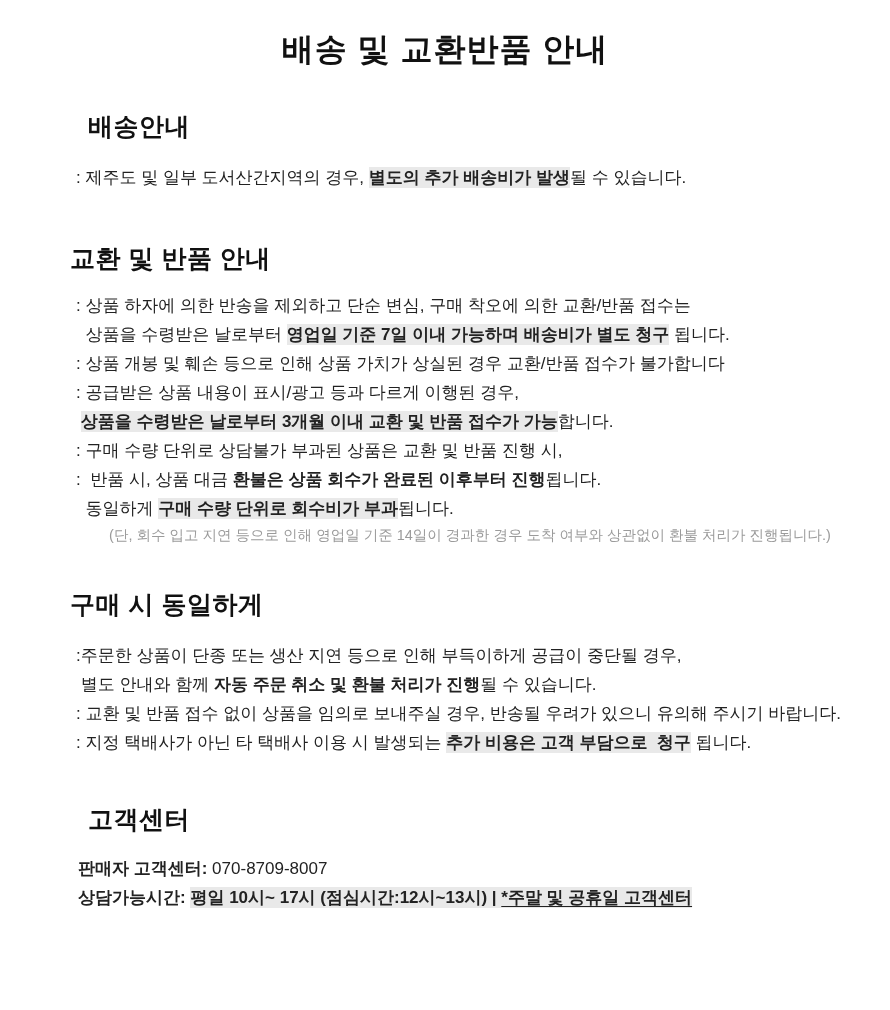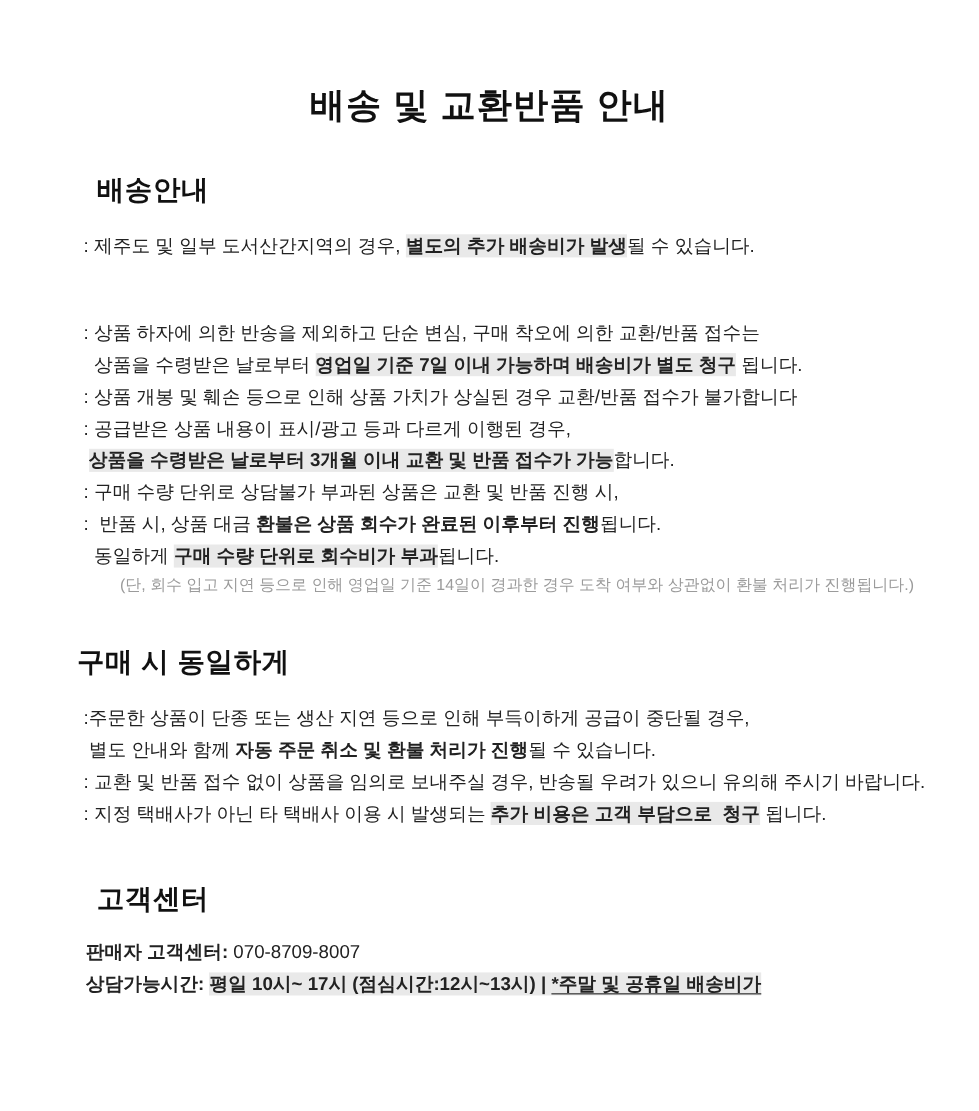--- a/index.html
+++ b/index.html
@@ -6,21 +6,21 @@
     margin: 0;
     padding: 0;
     background: #ffffff;
     font-family: "Liberation Sans", "DejaVu Sans", sans-serif;
     color: #222222;
   }
   .doc {
     width: 890px;
     height: 1010px;
     box-sizing: border-box;
-    padding-top: 74px;
+    padding-top: 28px;
     overflow: hidden;
     background: #ffffff;
   }
   .title {
     font-size: 32px;
     font-weight: 700;
     text-align: center;
     color: #111111;
     margin: 0 0 38px 0;
     letter-spacing: 1px;
@@ -80,20 +80,21 @@
   <h1 class="title">배송 및 교환반품 안내</h1>
 
   <div class="section head-indent sec-shipping">
     <h2>배송안내</h2>
     <div class="section-body">
         <p class="line"><span class="seg-n">: 제주도 및 일부 도서산간지역의 경우, </span><span class="seg-h">별도의 추가 배송비가 발생</span><span class="seg-n">될 수 있습니다.</span></p>
       </div>
   </div>
 
   <div class="section sec-exchange">
+    <h2>교환 및 반품 안내</h2>
     <div class="section-body">
         <p class="line"><span class="seg-n">: 상품 하자에 의한 반송을 제외하고 단순 변심, 구매 착오에 의한 교환/반품 접수는</span></p>
         <p class="line"><span class="seg-n">  상품을 수령받은 날로부터 </span><span class="seg-h">영업일 기준 7일 이내 가능하며 배송비가 별도 청구</span><span class="seg-n"> 됩니다.</span></p>
         <p class="line"><span class="seg-n">: 상품 개봉 및 훼손 등으로 인해 상품 가치가 상실된 경우 교환/반품 접수가 불가합니다</span></p>
         <p class="line"><span class="seg-n">: 공급받은 상품 내용이 표시/광고 등과 다르게 이행된 경우,</span></p>
         <p class="line"><span class="seg-n"> </span><span class="seg-h">상품을 수령받은 날로부터 3개월 이내 교환 및 반품 접수가 가능</span><span class="seg-n">합니다.</span></p>
         <p class="line"><span class="seg-n">: 구매 수량 단위로 상담불가 부과된 상품은 교환 및 반품 진행 시,</span></p>
         <p class="line"><span class="seg-n">:  반품 시, 상품 대금 </span><span class="seg-b">환불은 상품 회수가 완료된 이후부터 진행</span><span class="seg-n">됩니다.</span></p>
         <p class="line"><span class="seg-n">  동일하게 </span><span class="seg-h">구매 수량 단위로 회수비가 부과</span><span class="seg-n">됩니다.</span></p>
         <p class="line note"><span class="seg-n"> (단, 회수 입고 지연 등으로 인해 영업일 기준 14일이 경과한 경우 도착 여부와 상관없이 환불 처리가 진행됩니다.)</span></p>
@@ -107,17 +108,17 @@
         <p class="line"><span class="seg-n"> 별도 안내와 함께 </span><span class="seg-b">자동 주문 취소 및 환불 처리가 진행</span><span class="seg-n">될 수 있습니다.</span></p>
         <p class="line"><span class="seg-n">: 교환 및 반품 접수 없이 상품을 임의로 보내주실 경우, 반송될 우려가 있으니 유의해 주시기 바랍니다.</span></p>
         <p class="line"><span class="seg-n">: 지정 택배사가 아닌 타 택배사 이용 시 발생되는 </span><span class="seg-h">추가 비용은 고객 부담으로  청구</span><span class="seg-n"> 됩니다.</span></p>
       </div>
   </div>
 
   <div class="section head-indent sec-customer">
     <h2>고객센터</h2>
     <div class="section-body">
         <p class="line"><span class="seg-b">판매자 고객센터:</span><span class="seg-n"> 070-8709-8007</span></p>
-        <p class="line"><span class="seg-b">상담가능시간:</span><span class="seg-n"> </span><span class="seg-h">평일 10시~ 17시 (점심시간:12시~13시) | </span><span class="seg-hu">*주말 및 공휴일 배송비가</span></p>
+        <p class="line"><span class="seg-b">상담가능시간:</span><span class="seg-n"> </span><span class="seg-h">평일 10시~ 17시 (점심시간:12시~13시) | </span><span class="seg-hu">*주말 및 공휴일 고객센터</span></p>
       </div>
   </div>
 
 </div>
 
 </body></html>

